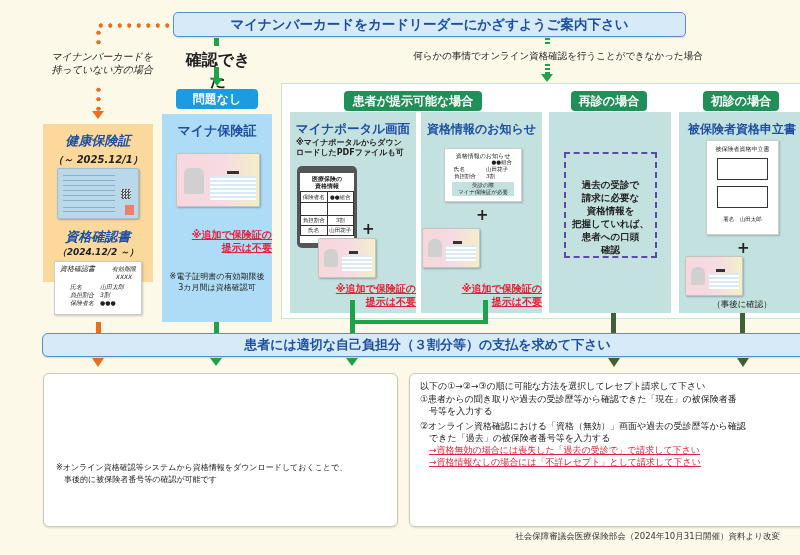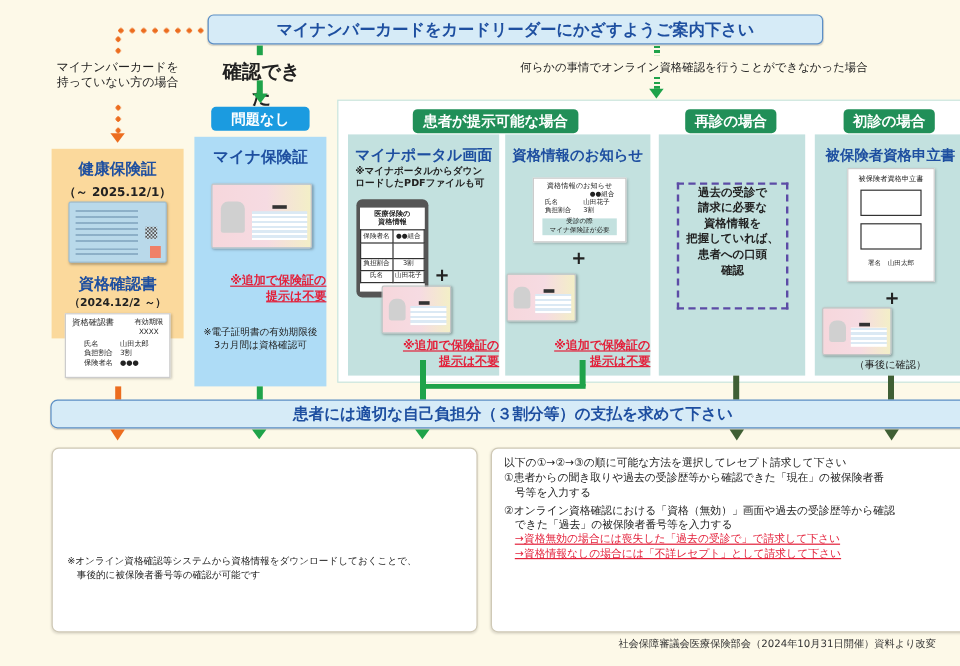--- a/index.html
+++ b/index.html
@@ -5,32 +5,32 @@
   * { box-sizing: border-box; margin: 0; padding: 0; }
   body { width: 800px; height: 555px; background: #fdf9e8; font-family: "DejaVu Sans", sans-serif; position: relative; overflow: hidden; color: #222; }
   .abs { position: absolute; margin-left: 28px; }
   #top-banner { left: 145px; top: 12px; width: 513px; height: 25px; background: #d6ebf7; border: 1.5px solid #5b8fc7; border-radius: 5px; display: flex; align-items: center; justify-content: center; font-size: 13.5px; font-weight: bold; color: #1e4fa0; box-shadow: 0 1px 1px rgba(0,0,0,0.15); }
 
   
   .dots-h { left: 68px; top: 23px; width: 76px; height: 5px; background-image: radial-gradient(circle, #ec6d1f 2px, transparent 2.3px); background-size: 9.5px 5px; background-repeat: repeat-x; }
   .dots-v { left: 68px; top: 28px; width: 5px; height: 88px; background-image: radial-gradient(circle, #ec6d1f 2px, transparent 2.3px); background-size: 5px 9.5px; background-repeat: repeat-y; }
   .dots-gap { left: 18px; top: 48px; width: 110px; height: 36px; background: #fdf9e8; }
 
-  .no-card-label { left: 15px; top: 50px; width: 110px; font-size: 10px; line-height: 13px; text-align: center; color: #222; }
+  .no-card-label { left: 15px; top: 50px; width: 110px; font-size: 10px; line-height: 13px; text-align: right; color: #222; font-style: italic; }
   .confirmed-label { left: 150px; top: 50px; width: 80px; font-size: 16px; font-weight: bold; text-align: center; }
-  .could-not-label { left: 365px; top: 50px; width: 330px; font-size: 9.5px; text-align: right; }
+  .could-not-label { left: 365px; top: 50px; width: 330px; font-size: 9.5px; text-align: center; }
 
   .vline { width: 5px; }
   .green { background: #1fa34a; }
   .dkgreen { background: #3f5f34; }
   .orange { background: #ec6d1f; }
   .arrow-down { width: 0; height: 0; border-left: 6px solid transparent; border-right: 6px solid transparent; border-top: 8px solid #1fa34a; }
 
   
-  #box-hokensho { left: 15px; top: 124px; width: 110px; height: 158px; background: #fbd99c; }
+  #box-hokensho { left: 15px; top: 124px; width: 110px; height: 158px; background: #fbd99c; font-style: italic; }
   .title-blue { color: #1e4fa0; font-weight: bold; text-align: center; }
   .doc-card { background: #fff; border: 1px solid #ccc; box-shadow: 1px 1px 2px rgba(0,0,0,0.2); }
 
   
   #box-mynahoken { left: 134px; top: 114px; width: 110px; height: 208px; background: #aedcf6; }
   .pill-blue { left: 148px; top: 89px; width: 82px; height: 20px; background: #1b9be0; border-radius: 4px; color: #fff; font-size: 12px; font-weight: bold; display: flex; align-items: center; justify-content: center; }
 
   
   #frame-online { left: 253px; top: 83px; width: 533px; height: 236px; background: #fff; border: 1.5px solid #c9e4da; }
   .col { background: #c3e1df; }
@@ -183,21 +183,21 @@
 <div class="abs" style="left:448px;top:206px;font-size:15px;font-weight:bold;">+</div>
 <div class="mynacard" style="left:422px;top:228px;">
   <div class="face"></div>
     <div class="lines"></div>
     <div class="bar"></div>
 </div>
 <div class="abs red-note" style="left:393px;top:282px;width:121px;">
   <span>※追加で保険証の</span><br><span>提示は不要</span>
 </div>
 
-<div class="abs dashed-box" style="left:536px;top:152px;width:93px;height:106px;display:flex;align-items:flex-start;justify-content:center;">
+<div class="abs dashed-box" style="left:536px;top:152px;width:93px;height:106px;display:flex;align-items:flex-end;justify-content:center;">
   <div style="font-size:9.5px;line-height:13px;text-align:center;white-space:pre-line;font-weight:bold;">過去の受診で
 請求に必要な
 資格情報を
 把握していれば、
 患者への口頭
 確認</div>
 </div>
 
 <div class="abs title-blue" style="left:651px;top:121px;width:126px;font-size:12px;">被保険者資格申立書</div>
 <div class="abs doc-card" style="left:678px;top:140px;width:73px;height:95px;padding:4px;">

